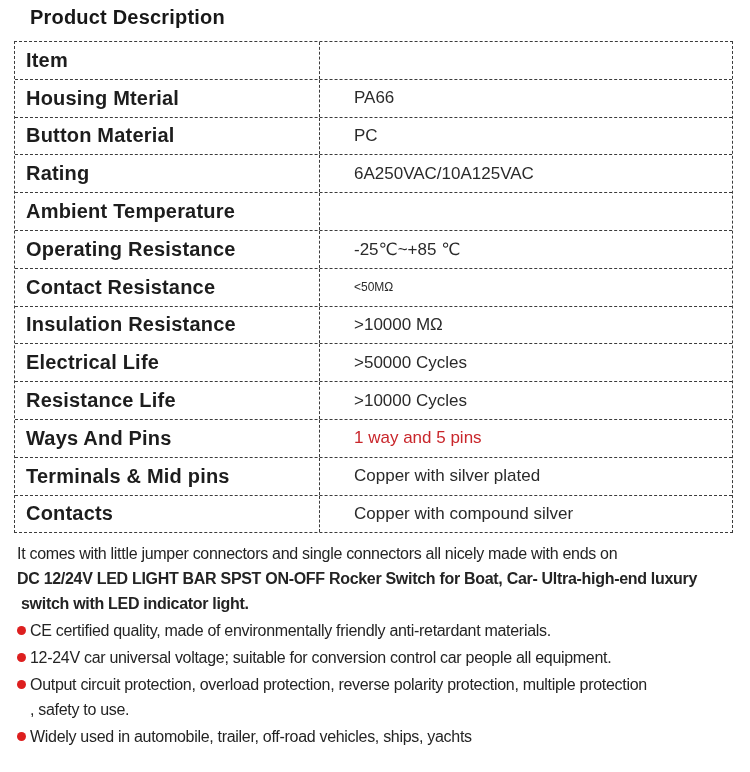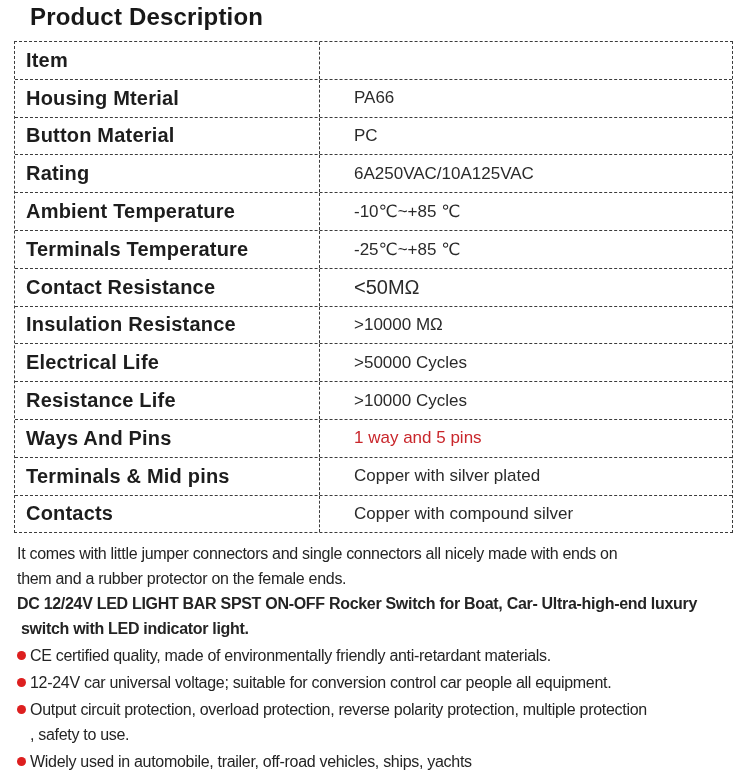--- a/index.html
+++ b/index.html
@@ -3,37 +3,37 @@
 <meta charset="utf-8">
 <style>
   html,body{margin:0;padding:0;}
   body{
     width:750px;height:772px;background:#ffffff;overflow:hidden;
     font-family:"Liberation Sans","DejaVu Sans",sans-serif;
     color:var(--text,#1e1e1e);
   }
   .title{
     margin:0;padding:3px 0 0 30px;
-    font-size:24px;font-weight:700;color:#181818;letter-spacing:.2px;
+    font-size:20px;font-weight:700;color:#181818;letter-spacing:.2px;
     line-height:28px;
   }
   .spec-table{
     margin:10px 0 0 14px;width:719px;box-sizing:border-box;
     border:1px dashed var(--border,#3c3c3c);
     background:#fff;
   }
   .trow{display:flex;height:36.8px;text-align:center;}
   .trow + .trow{border-top:1px dashed var(--border,#3c3c3c);}
   .tcell{display:flex;align-items:center;box-sizing:border-box;overflow:hidden;white-space:nowrap;}
   .tcell.lbl{
     width:305px;flex:none;border-right:1px dashed var(--border,#3c3c3c);
     padding-left:11px;font-weight:700;font-size:20px;color:#1d1d1d;letter-spacing:.2px;
   }
   .tcell.val{flex:1;padding-left:34px;font-size:17px;color:#2a2a2a;}
-  .tcell.val.sm{font-size:20px;}
+  .tcell.val.sm{font-size:12px;}
   .tcell.val.accent{color:var(--accent-red,#c9262b);}
   .desc{
     margin:8px 0 0 17px;width:722px;
     font-size:16px;color:#242424;letter-spacing:-0.3px;
   }
   .dline{line-height:25px;white-space:nowrap;}
   .dline.bold{font-weight:700;}
   .dline.indent-sm{padding-left:4px;}
   .bullet{display:flex;margin-top:2px;}
   .dot{
@@ -61,24 +61,23 @@
     <div class="trow">
       <div class="tcell lbl">Button Material</div>
       <div class="tcell val">PC</div>
     </div>
     <div class="trow">
       <div class="tcell lbl">Rating</div>
       <div class="tcell val">6A250VAC/10A125VAC</div>
     </div>
     <div class="trow">
       <div class="tcell lbl">Ambient Temperature</div>
-      <div class="tcell val">-10℃~+85 ℃</div>
     </div>
     <div class="trow">
-      <div class="tcell lbl">Terminals Temperature</div>
+      <div class="tcell lbl">Operating Resistance</div>
       <div class="tcell val">-25℃~+85 ℃</div>
     </div>
     <div class="trow">
       <div class="tcell lbl">Contact Resistance</div>
       <div class="tcell val sm">&lt;50MΩ</div>
     </div>
     <div class="trow">
       <div class="tcell lbl">Insulation Resistance</div>
       <div class="tcell val">&gt;10000 MΩ</div>
     </div>
@@ -99,21 +98,20 @@
       <div class="tcell val">Copper with silver plated</div>
     </div>
     <div class="trow">
       <div class="tcell lbl">Contacts</div>
       <div class="tcell val">Copper with compound silver</div>
     </div>
   </div>
 
   <div class="desc">
     <div class="dline">It comes with little jumper connectors and single connectors all nicely made with ends on</div>
-    <div class="dline">them and a rubber protector on the female ends.</div>
     <div class="dline bold">DC 12/24V LED LIGHT BAR SPST ON-OFF Rocker Switch for Boat, Car- Ultra-high-end luxury</div>
     <div class="dline bold indent-sm">switch with LED indicator light.</div>
 
     <div class="bullet">
       <span class="dot"></span>
       <div class="btext">
         <div class="dline">CE certified quality, made of environmentally friendly anti-retardant materials.</div>
       </div>
     </div>
     <div class="bullet">

